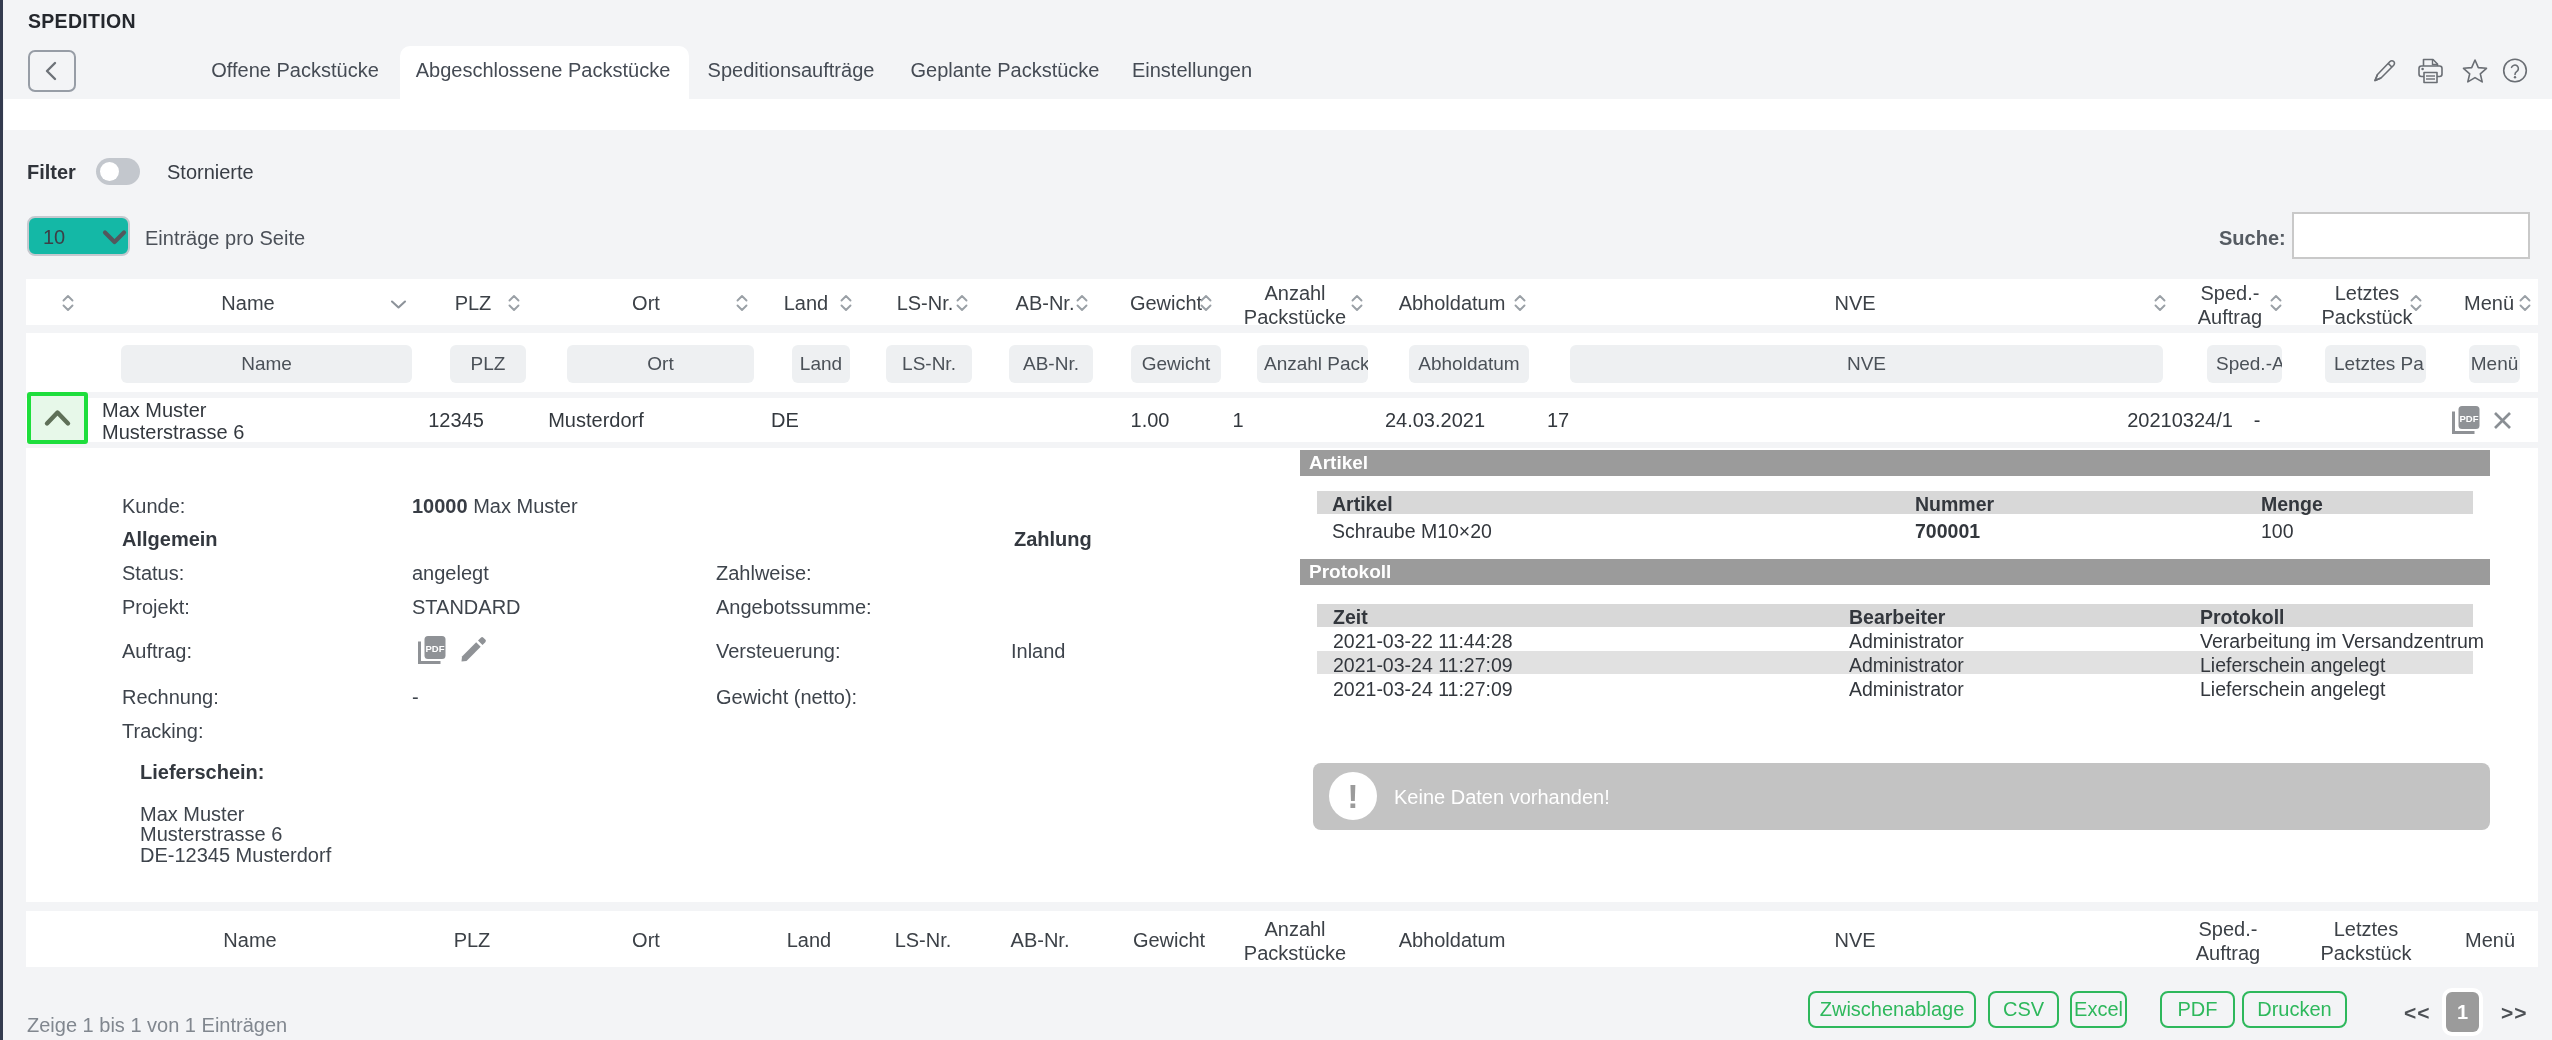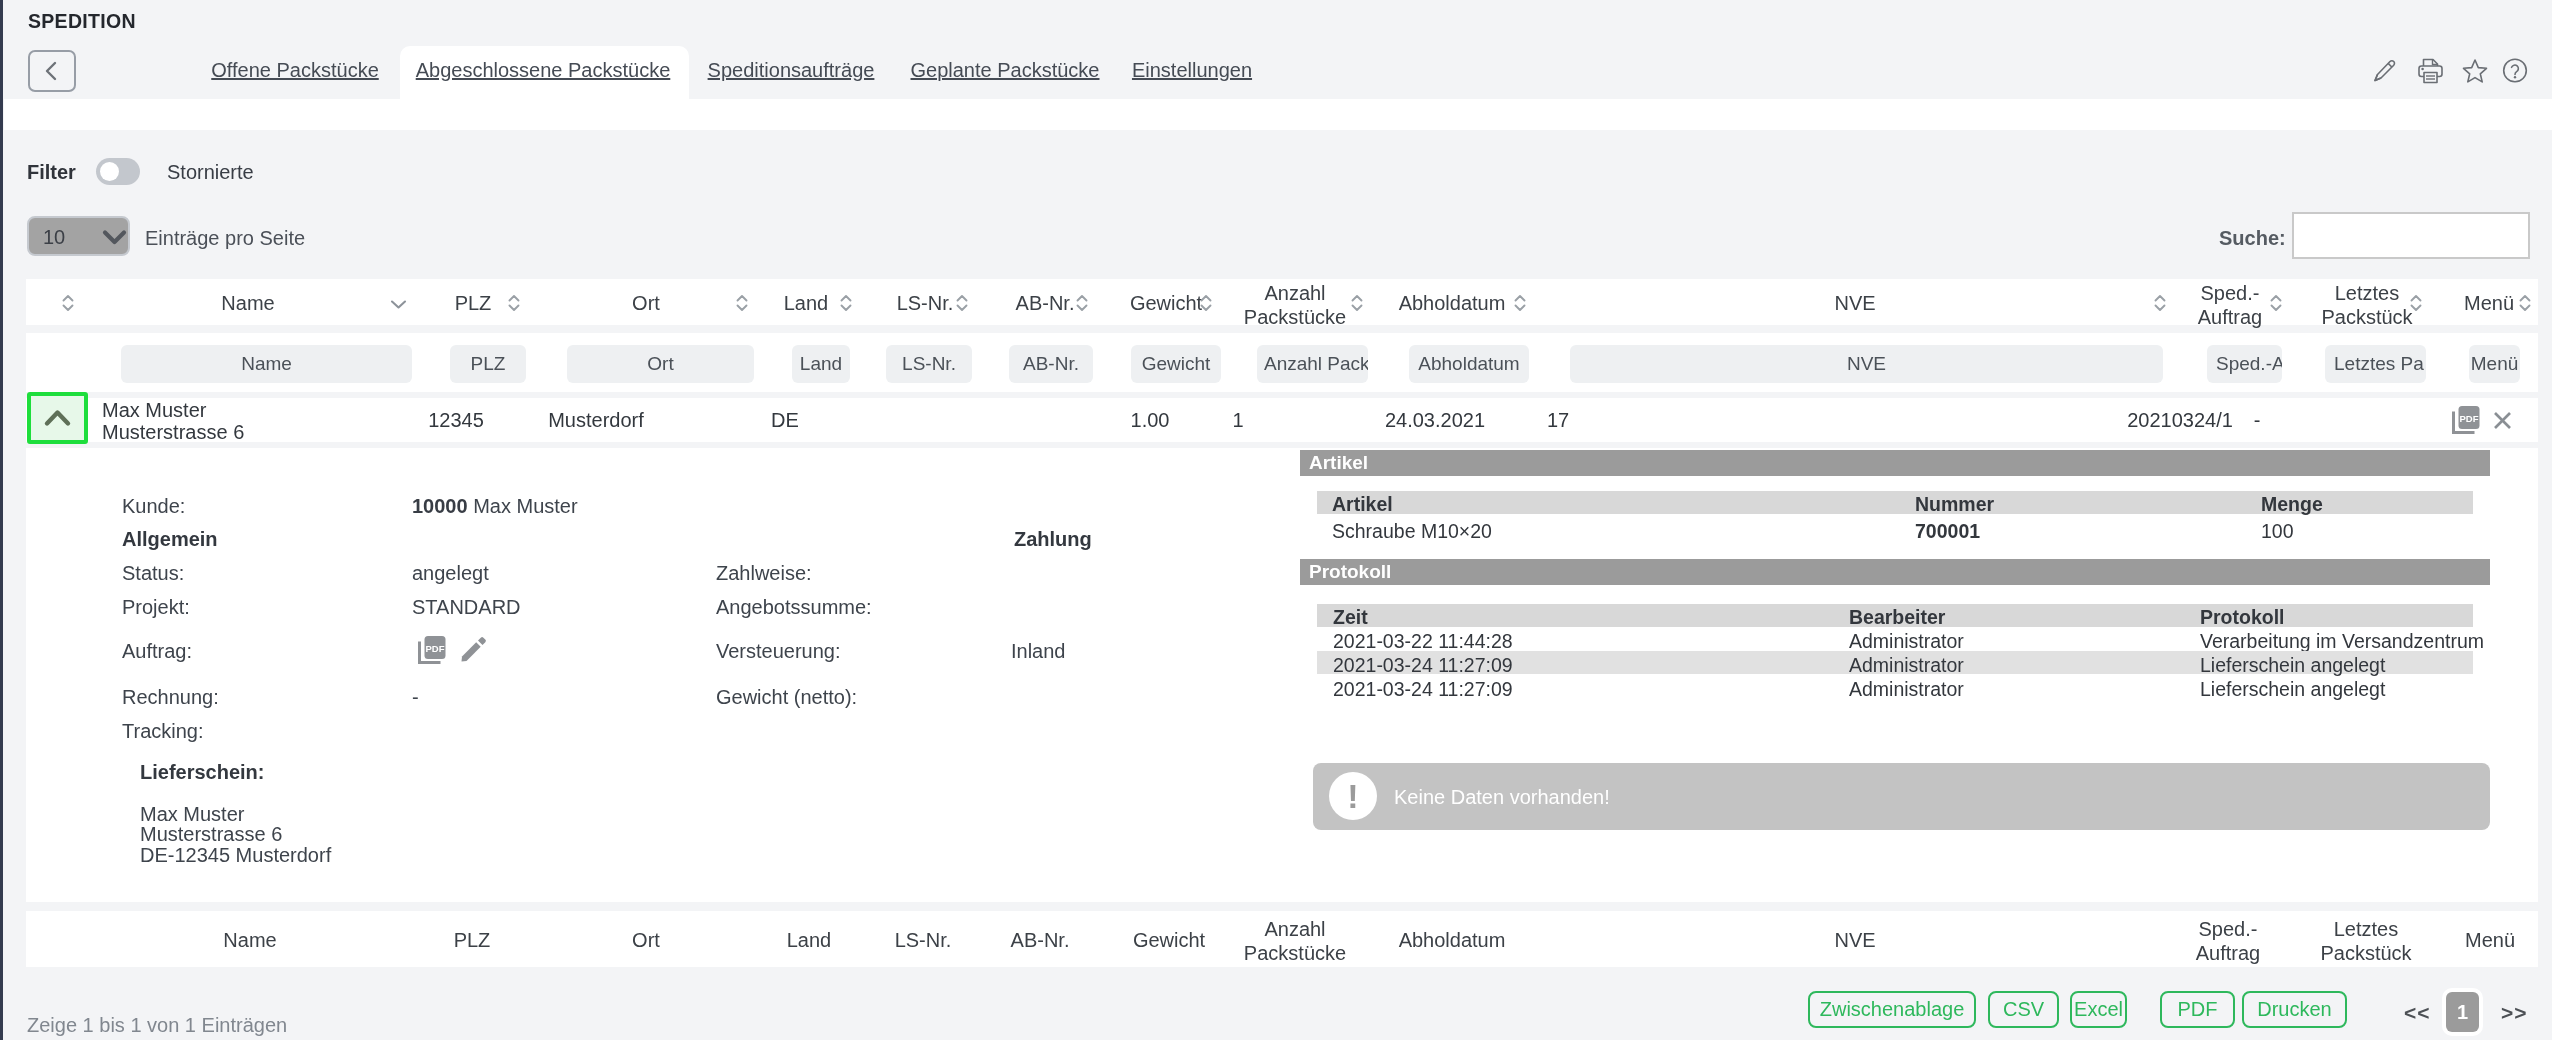--- a/index.html
+++ b/index.html
@@ -8,28 +8,28 @@
        font-family:"Liberation Sans",sans-serif;font-size:20px;color:#383d45;}
   #root{position:relative;width:2552px;height:1040px;}
   .abs{position:absolute;}
   .b{font-weight:bold;}
   .cx{transform:translateX(-50%);white-space:nowrap;}
   
   #leftline{left:0;top:0;width:3px;height:1040px;background:#343b4f;}
   #title{left:28px;top:10px;font-size:19.5px;font-weight:bold;color:#24272d;letter-spacing:.3px;}
   #whitestrip{left:4px;top:99px;width:2548px;height:31px;background:#fff;}
   #activetab{left:400px;top:46px;width:289px;height:54px;background:#fff;border-radius:10px 10px 0 0;}
-  .tab{top:59px;color:#454b54;text-decoration:underline;}
+  .tab{top:59px;color:#454b54;}
   #backbtn{left:28px;top:50px;width:44px;height:38px;border:2px solid #979da6;border-radius:7px;}
   
   #filterlbl{left:27px;top:161px;font-weight:bold;color:#30343b;}
   #toggle{left:96px;top:158px;width:44px;height:27px;background:#c3c7cd;border-radius:14px;}
   #knob{left:4px;top:4px;width:19px;height:19px;background:#fff;border-radius:50%;}
   #stornierte{left:155px;top:161px;margin-left:12px;}
-  #selectbox{left:27px;top:216px;width:103px;height:40px;background:#a3a3a3;border:2px solid #c5c9cf;border-radius:8px;box-sizing:border-box;}
+  #selectbox{left:27px;top:216px;width:103px;height:40px;background:#14b8a6;border:2px solid #c5c9cf;border-radius:8px;box-sizing:border-box;}
   #selecttxt{left:14px;top:8px;color:#3c4047;}
   #eintraege{left:145px;top:227px;color:#4b5058;}
   #suchelbl{left:2219px;top:227px;font-weight:bold;color:#555b62;}
   #sucheinput{left:2292px;top:212px;width:238px;height:47px;background:#fff;border:2px solid #c9c9c9;box-sizing:border-box;}
   
   .hrow{left:26px;width:2512px;background:#fff;}
   #thead{top:279px;height:46px;}
   #tfilter{top:333px;height:59px;}
   #tdata{top:398px;height:44px;}
   #tdetail{top:448px;height:454px;}

